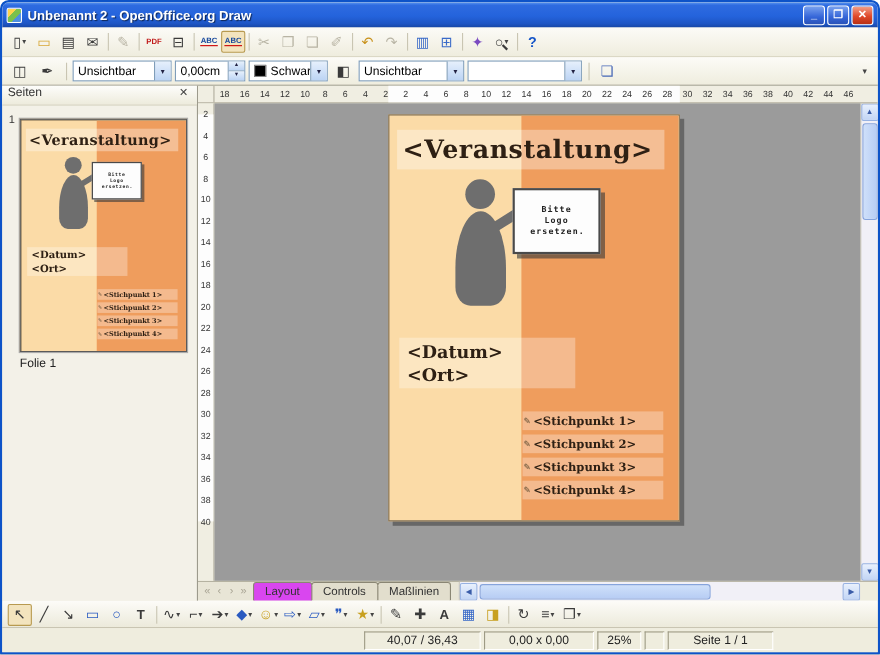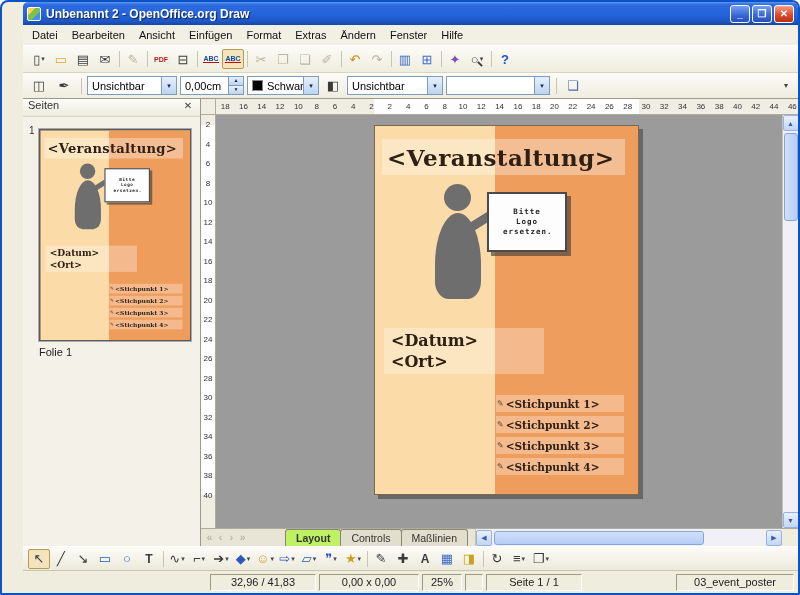--- a/index.html
+++ b/index.html
@@ -1,20 +1,20 @@
 <!DOCTYPE html>
 <html><head>
 <meta charset="utf-8">
 <style>
   * { box-sizing: border-box; margin: 0; padding: 0; }
   html,body { width:800px; height:595px; overflow:hidden; }
   body { font-family:"Liberation Sans",sans-serif; }
 
   .window { width:800px; height:595px; border:2px solid #0D53C8; border-radius:8px 8px 1px 1px;
-            display:flex; flex-direction:column; background:#EFEDDE; overflow:hidden;padding-left:21px; }
+            display:flex; flex-direction:column; background:#EFEDDE; overflow:hidden; }
 
   
   .titlebar { height:23px; flex:0 0 23px; display:flex; align-items:center; padding:0 4px;
               border-radius:5px 5px 0 0;
               background:linear-gradient(180deg,#5A96F2 0%,#2E6BE0 12%,#2463DC 55%,#1E55C4 85%,#1746A4 100%); }
   .app-icon { width:14px; height:14px; border:1px solid #fff; border-radius:2px;
               background:linear-gradient(135deg,#FFD34D 0 33%,#7AC14D 33% 66%,#4D8FE0 66% 100%); }
   .title-text { flex:1; color:#fff; font-weight:bold; font-size:12px; margin-left:5px;
                 text-shadow:1px 1px 1px rgba(0,0,0,.6); white-space:nowrap; overflow:hidden; }
   .wbtn { width:20px; height:18px; margin-left:2px; border:1px solid #fff; border-radius:3px;
@@ -108,21 +108,21 @@
   .vtrack { flex:1; }
 
   
   .tabrow { height:18px; flex:0 0 18px; display:flex; align-items:stretch; background:#E8E5D6;
             border-top:1px solid #B0AC9C; }
   .tabnav { display:flex; align-items:center; padding:0 3px; }
   .tabnav span { font-size:10px; color:#A8A494; width:11px; text-align:center; }
   .tab { padding:1px 10px; font-size:10.5px; border:1px solid #8A8674; border-bottom:none;
          background:#E2DECD; color:#333; display:flex; align-items:center; border-radius:3px 3px 0 0;
          margin-right:-1px; white-space:nowrap; }
-  .tab.active { background:#bef264; font-weight:bold; z-index:1;margin-left:34px; }
+  .tab.active { background:#d946ef; font-weight:normal; z-index:1; }
   .hscroll { flex:1; display:flex; align-items:center; background:#F1F0F7; border-left:1px solid #C6C2B4;
              margin-left:8px; }
   .hthumb { height:14px; width:210px; margin-left:2px; background:linear-gradient(#CFE0FA,#B7CDF4);
             border:1px solid #86A4DC; border-radius:3px; }
   .htrack { flex:1; }
   .corner { width:16px; flex:0 0 16px; background:#EFEDDE; }
 
   
   .drawbar { height:25px; flex:0 0 25px; display:flex; align-items:center; padding:0 5px;
              background:linear-gradient(#FCFBF7,#ECEADB); border-top:1px solid #FFF;
@@ -167,32 +167,20 @@
 <div class="window">
 
   <div class="titlebar">
     <div class="app-icon"></div>
     <div class="title-text">Unbenannt 2 - OpenOffice.org Draw</div>
     <div class="wbtn min">_</div>
     <div class="wbtn max">❐</div>
     <div class="wbtn close">✕</div>
   </div>
 
-  <div class="menubar">
-
-  <span class="menu-item">Datei</span>
-      <span class="menu-item">Bearbeiten</span>
-      <span class="menu-item">Ansicht</span>
-      <span class="menu-item">Einfügen</span>
-      <span class="menu-item">Format</span>
-      <span class="menu-item">Extras</span>
-      <span class="menu-item">Ändern</span>
-      <span class="menu-item">Fenster</span>
-      <span class="menu-item">Hilfe</span>
-    </div>
 
   <div class="toolbar tb1">
 
       <span class="tbi">
         <span class="g">▯</span>
         <span class="tbi-caret">▾</span>
       </span>
 
       <span class="tbi folder">
         <span class="g">▭</span>
@@ -666,22 +654,21 @@
       </span>
 
       <span class="tbi">
         <span class="g">❐</span>
         <span class="tbi-caret">▾</span>
       </span>
     </div>
 
   <div class="statusbar">
     <div class="seg flat" style="flex:1"></div>
-    <div class="seg" style="width:106px">32,96 / 41,83</div>
+    <div class="seg" style="width:106px">40,07 / 36,43</div>
     <div class="seg" style="width:100px">0,00 x 0,00</div>
     <div class="seg" style="width:40px">25%</div>
     <div class="seg" style="width:18px"></div>
     <div class="seg" style="width:96px">Seite 1 / 1</div>
     <div class="seg flat" style="width:88px"></div>
-    <div class="seg" style="width:118px">03_event_poster</div>
   </div>
 
 </div>
 
 </body></html>

